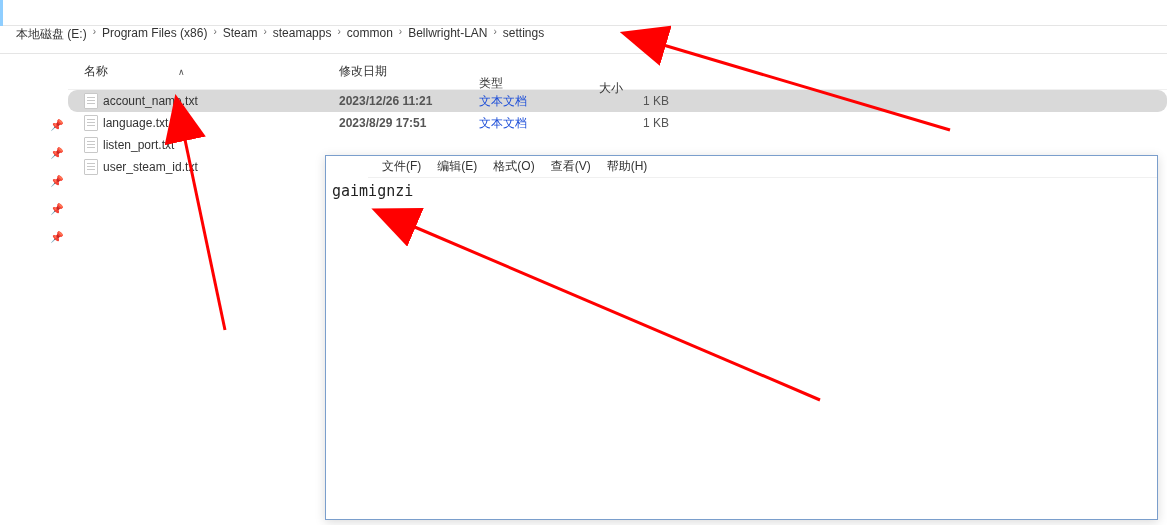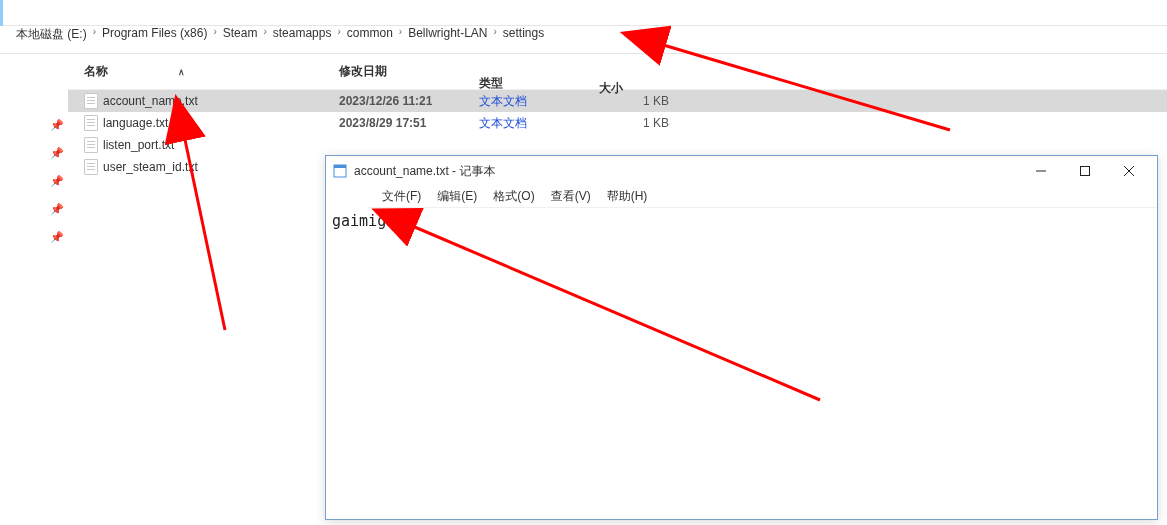--- a/index.html
+++ b/index.html
@@ -10,29 +10,29 @@
     
     .breadcrumb { height: 28px; background: #fff; border-bottom: 1px solid #e5e5e5; display: flex; align-items: flex-start; padding-left: 14px; color: #333; font-size: 12px; }
     .breadcrumb-item { cursor: pointer; padding: 0 2px; }
     .breadcrumb-sep { color: #6b6b6b; margin: 0 4px; font-size: 10px; }
     
     .main { display: flex; height: calc(100% - 54px); }
     .pinrail { width: 68px; background: #fff; padding-top: 57px; }
     .pin { width: 14px; height: 14px; margin: 8px auto 14px 50px; color: #9a9a9a; font-size: 11px; }
     
     .filearea { flex: 1; }
-    .columns { height: 36px; display: flex; align-items: center; border-bottom: 1px solid #f0f0f0; color: #333; padding-left: 16px; font-weight: bold; }
+    .columns { height: 36px; display: flex; align-items: center; border-bottom: 1px solid #f0f0f0; color: #333; padding-left: 16px; }
     .col { font-size: 12px; }
     .col-name { width: 255px; display: flex; align-items: center; gap: 70px; }
     .col-date { width: 140px; }
     .col-type { width: 120px; margin-top: 24px; }
     .col-size { width: 70px; text-align: left; margin-top: 33px; }
     .sort-arrow { font-size: 9px; color: #555; }
     
-    .row { height: 22px; display: flex; align-items: center; padding-left: 16px; color: #333; }
+    .row { height: 22px; display: flex; align-items: center; padding-left: 16px; color: #333; border-radius: 9px; }
     .row.selected { background: #d9d9d9; }
     .row-name { width: 255px; display: flex; align-items: center; gap: 5px; }
     .row-date { width: 140px; color: #555; font-weight: bold; }
     .row-type { width: 120px; color: #1d4ed8; }
     .row-size { width: 70px; text-align: right; color: #555; }
     .file-icon { width: 14px; height: 16px; display: inline-block; background: #fff; border: 1px solid #c8c8c8; border-radius: 1px; position: relative; }
     .file-icon::after { content: ""; position: absolute; left: 2px; right: 2px; top: 3px; height: 1px; background: #c8c8c8; box-shadow: 0 3px 0 #c8c8c8, 0 6px 0 #c8c8c8; }
     
     .notepad { position: absolute; left: 325px; top: 155px; width: 833px; height: 365px; background: #fff; border: 1px solid #7a9ecc; box-shadow: 0 2px 10px rgba(0,0,0,0.15); }
     .np-title { height: 30px; background: #fff; display: flex; align-items: center; padding: 0 6px; }
@@ -122,47 +122,20 @@
           <span>user_steam_id.txt</span>
         </div>
       <div class="row-date"></div>
       <div class="row-type"></div>
       <div class="row-size"></div>
     </div>
   </div>
 </div>
 
 <div class="notepad">
-  <div class="np-title">
-    <span class="np-ico">
-      <svg width="14" height="14" viewBox="0 0 14 14">
-          <rect x="1" y="1" width="12" height="12" fill="#fff" stroke="#4a90d9"></rect>
-          <rect x="1" y="1" width="12" height="3" fill="#4a90d9"></rect>
-        </svg>
-    </span>
-    <span class="np-title-text">account_name.txt - 记事本</span>
-    <div class="np-win-btns">
-      <div class="np-btn">
-          <svg width="10" height="10">
-            <line x1="0" y1="5" x2="10" y2="5" stroke="#222" stroke-width="1"></line>
-          </svg>
-        </div>
-      <div class="np-btn">
-          <svg width="10" height="10">
-            <rect x="0.5" y="0.5" width="9" height="9" fill="none" stroke="#222" stroke-width="1"></rect>
-          </svg>
-        </div>
-      <div class="np-btn close">
-          <svg width="10" height="10">
-            <line x1="0" y1="0" x2="10" y2="10" stroke="currentColor" stroke-width="1"></line>
-            <line x1="10" y1="0" x2="0" y2="10" stroke="currentColor" stroke-width="1"></line>
-          </svg>
-        </div>
-    </div>
-  </div>
   <div class="np-menu">
     <span class="np-menu-item">文件(F)</span>
     <span class="np-menu-item">编辑(E)</span>
     <span class="np-menu-item">格式(O)</span>
     <span class="np-menu-item">查看(V)</span>
     <span class="np-menu-item">帮助(H)</span>
   </div>
   <div class="np-content">gaimignzi</div>
 </div>
 

